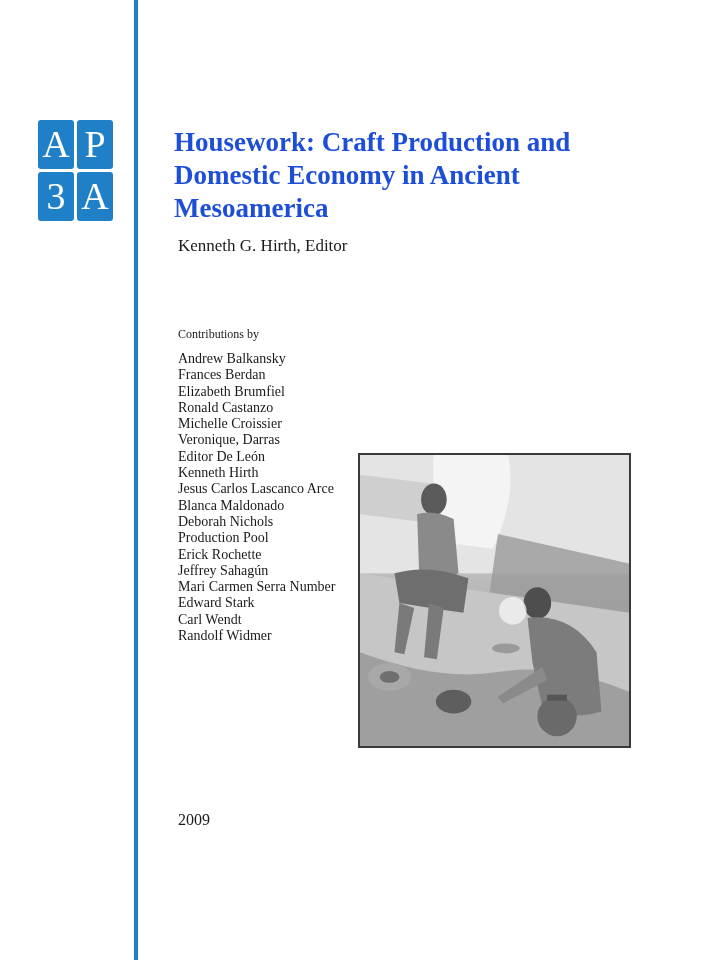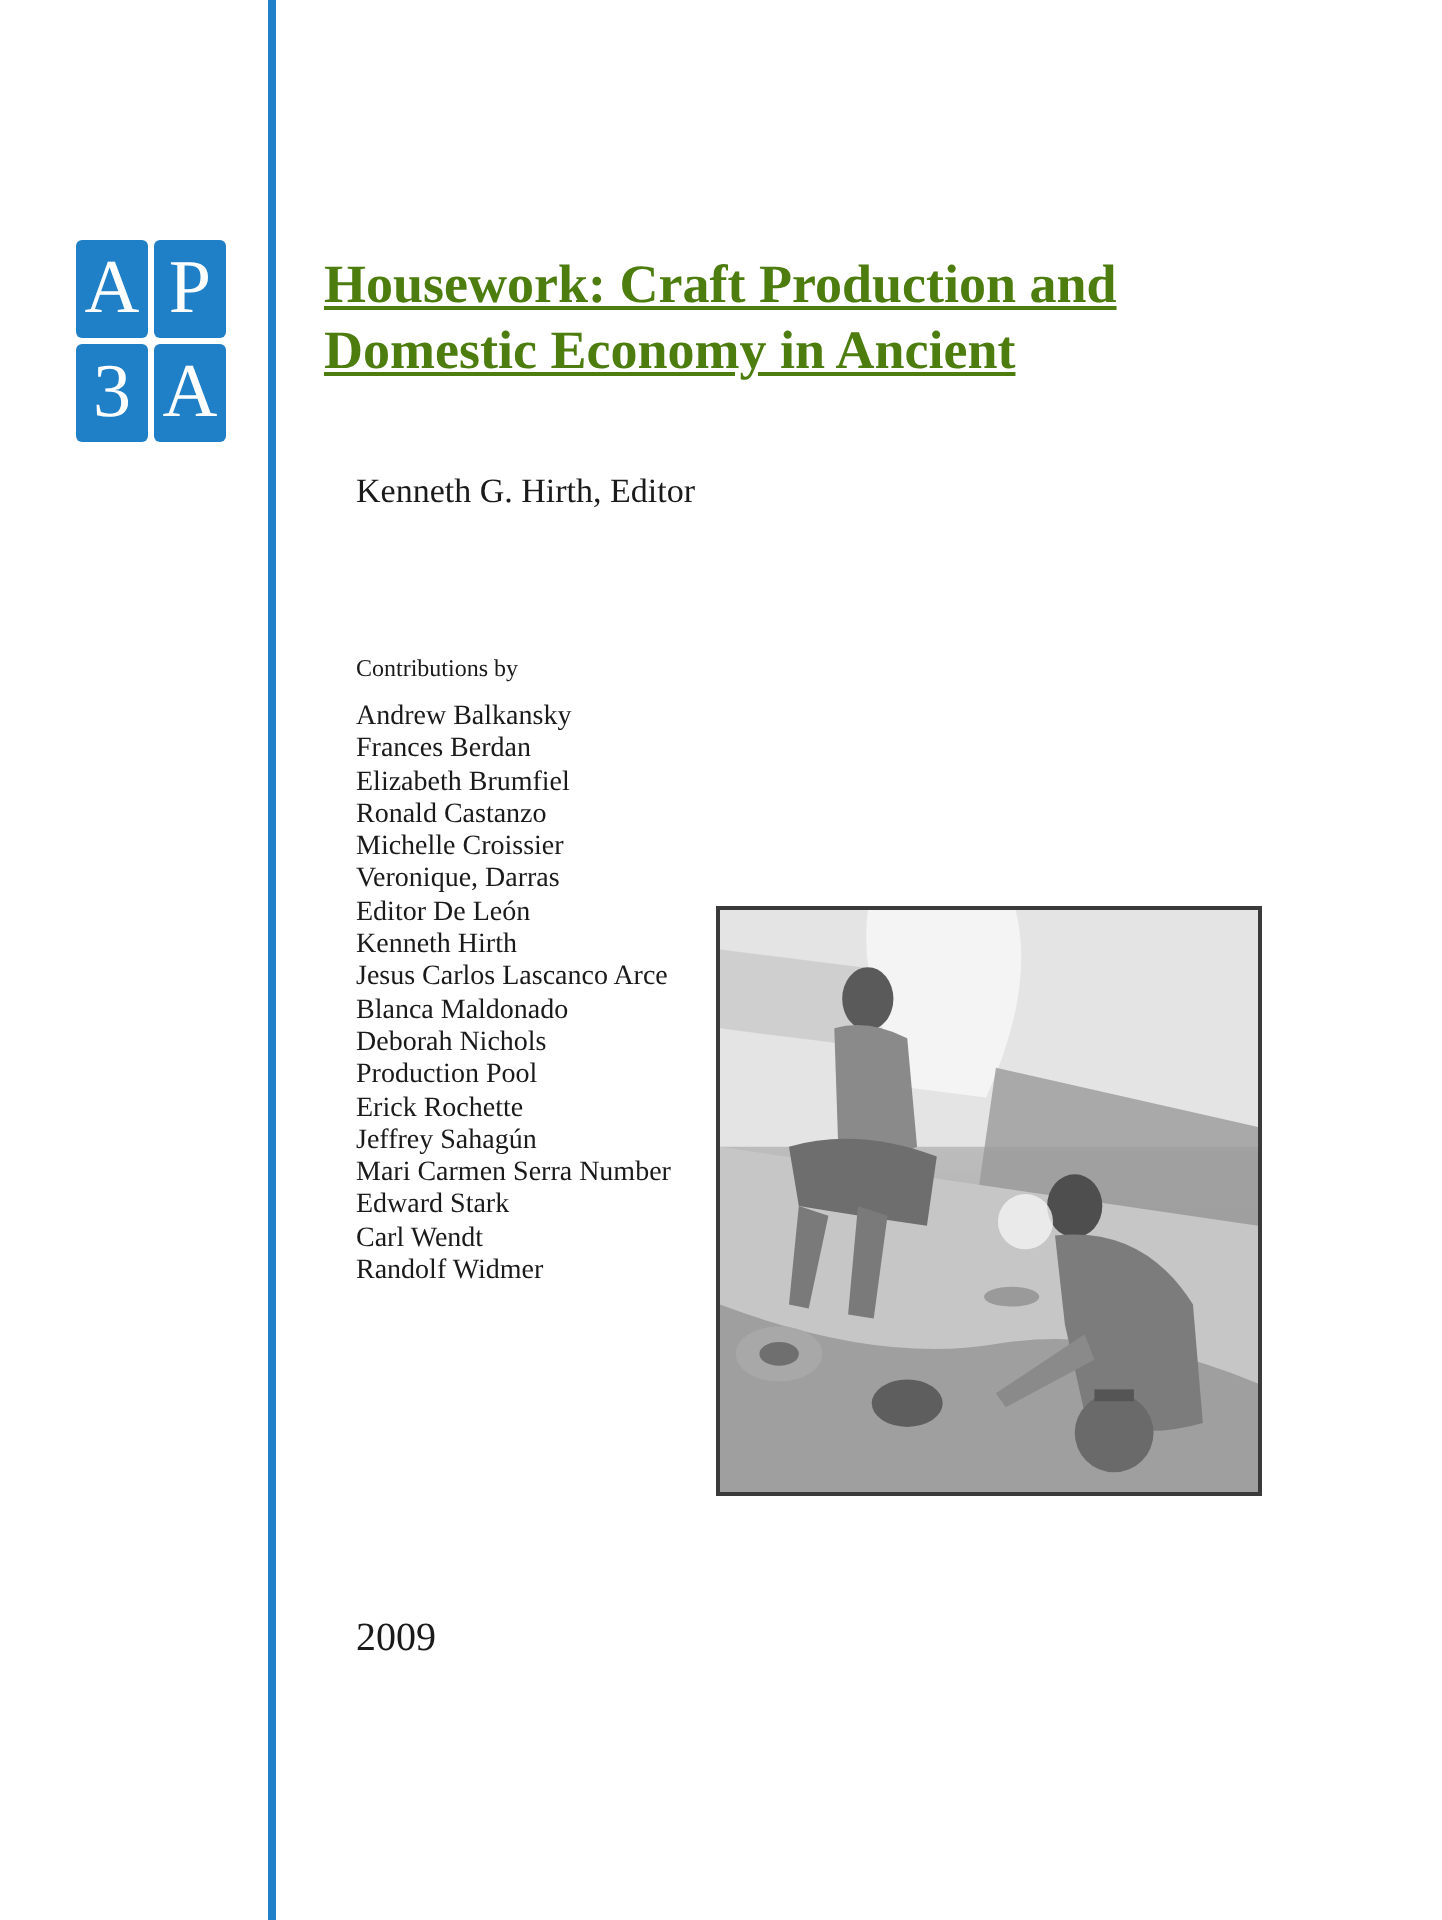--- a/index.html
+++ b/index.html
@@ -17,25 +17,24 @@
       position: absolute; left: 38px; top: 120px; width: 76px; height: 102px;
       display: grid; grid-template-columns: 36px 36px; grid-template-rows: 49px 49px;
       gap: 3px;
     }
     .logo-cell {
       background: #1f80c8; border-radius: 3px;
       color: #ffffff; font-family: "Liberation Serif", serif;
       font-size: 38px; line-height: 49px; text-align: center;
     }
     .title {
-      position: absolute; left: 162px; top: 126px; width: 460px;
-      color: #4d7c0f; font-weight: bold;
+      position: absolute; left: 174px; top: 126px; width: 460px;
+      color: #1d4ed8; font-weight: bold;
       font-size: 27px; line-height: 33px;
       font-family: "Liberation Serif", serif;
-      text-decoration: underline;
     }
     .editor {
       position: absolute; left: 178px; top: 236px;
       font-size: 17px; line-height: 20px;
     }
     .contrib-heading {
       position: absolute; left: 178px; top: 324px;
       font-size: 12px; line-height: 20px;
     }
     .contrib-list {
@@ -43,38 +42,39 @@
       font-size: 14px; line-height: 16.3px;
     }
     .illustration {
       position: absolute; left: 358px; top: 453px; width: 273px; height: 295px;
       border: 2px solid #3a3a3a; box-sizing: border-box; overflow: hidden;
       background: linear-gradient(180deg, #dcdcdc 0%, #bdbdbd 40%, #a9a9a9 70%, #8c8c8c 100%);
     }
     .illustration svg { width: 100%; height: 100%; display: block; }
     .footer {
       position: absolute; left: 178px; top: 810px;
-      font-size: 20px; line-height: 19px; text-align: center;
+      font-size: 16px; line-height: 19px; text-align: center;
     }
   </style>
 </head>
 <body>
 
 <div class="spine-line"></div>
 
 <div class="logo">
   <div class="logo-cell">A</div>
   <div class="logo-cell">P</div>
   <div class="logo-cell">3</div>
   <div class="logo-cell">A</div>
 </div>
 
 <div class="title">
   <div>Housework: Craft Production and</div>
   <div>Domestic Economy in Ancient</div>
+  <div>Mesoamerica</div>
 </div>
 
 <div class="editor">Kenneth G. Hirth, Editor</div>
 
 <div class="contrib-heading">Contributions by</div>
 
 <ul class="contrib-list">
   <li>Andrew Balkansky</li>
   <li>Frances Berdan</li>
   <li>Elizabeth Brumfiel</li>

